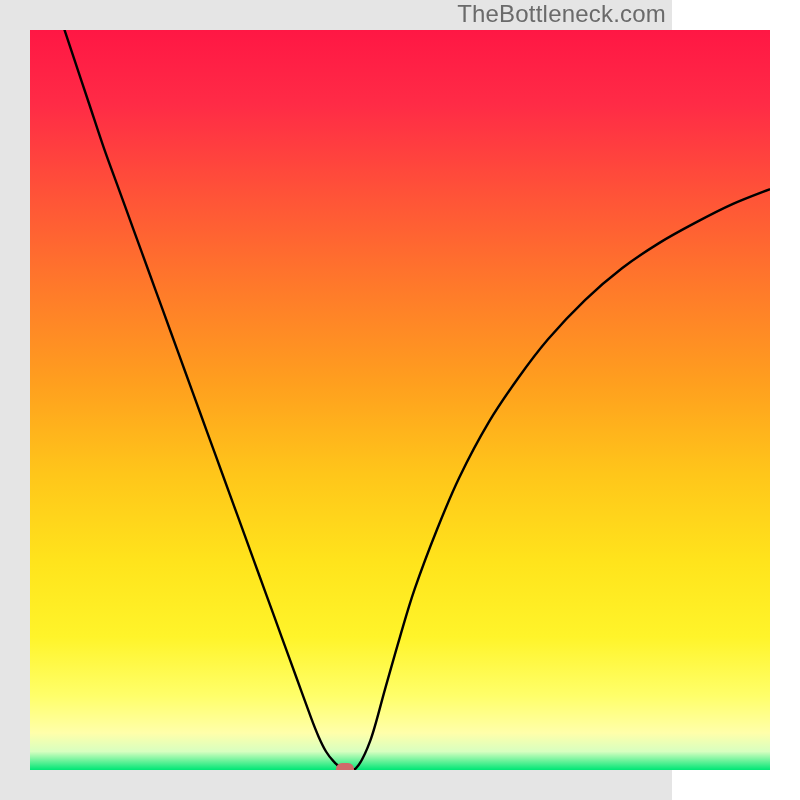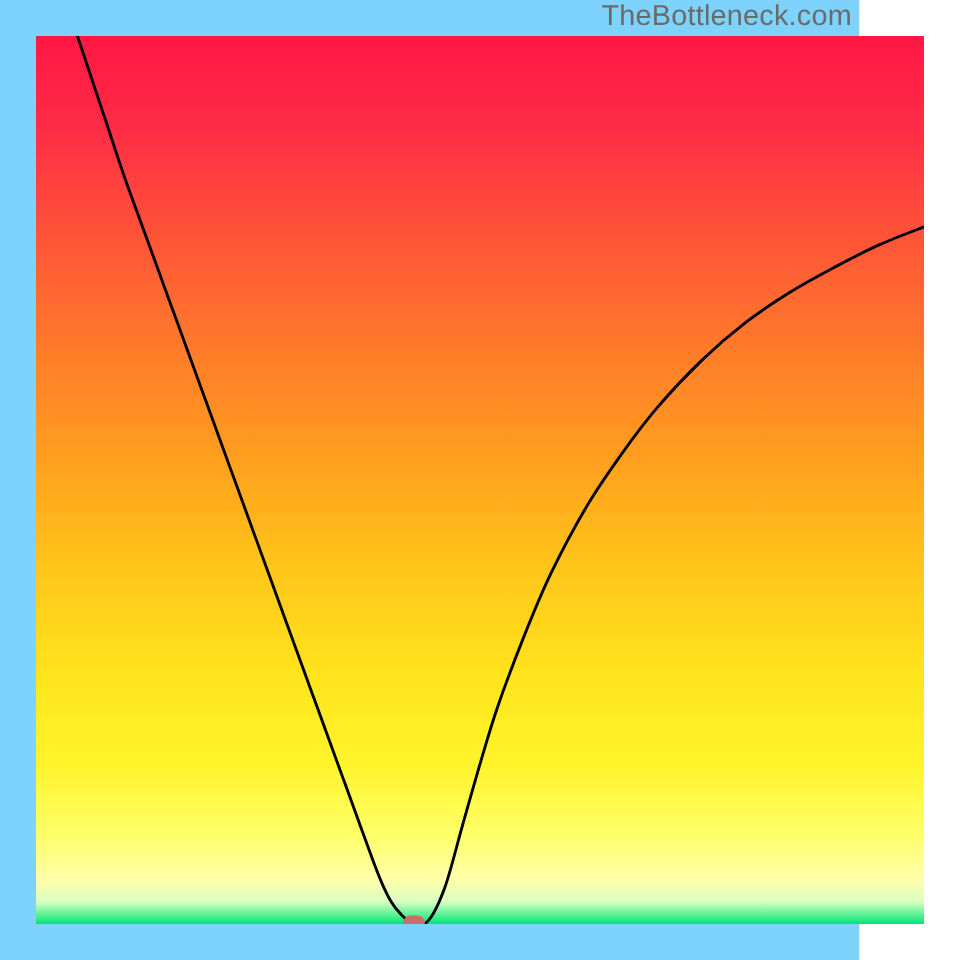--- a/index.html
+++ b/index.html
@@ -8,22 +8,21 @@
     width: 800px;
     height: 800px;
     overflow: hidden;
     font-family: Arial, Helvetica, sans-serif;
     background: #ffffff;
   }
   .outer {
     position: relative;
     width: 672px;
     height: 800px;
-    background: #7dd3fc;
-    padding-left: 44px;
+    background: #e5e5e5;
   }
   .watermark {
     position: absolute;
     top: 0px;
     right: 6px;
     color: #6a6a6a;
     font-size: 24px;
     font-weight: 500;
     letter-spacing: 0.2px;
     z-index: 10;

